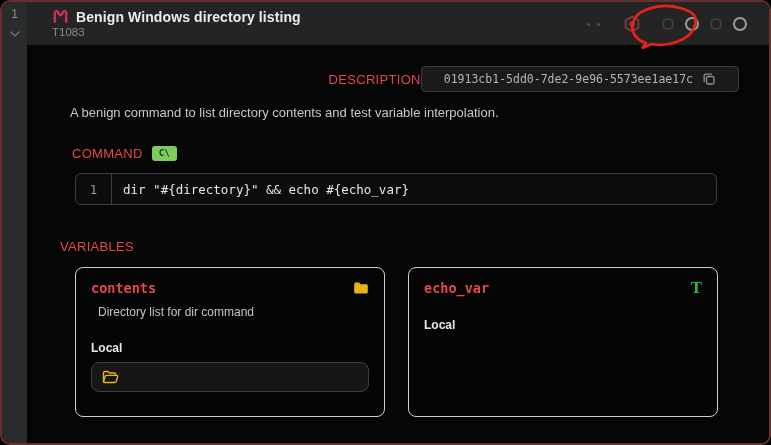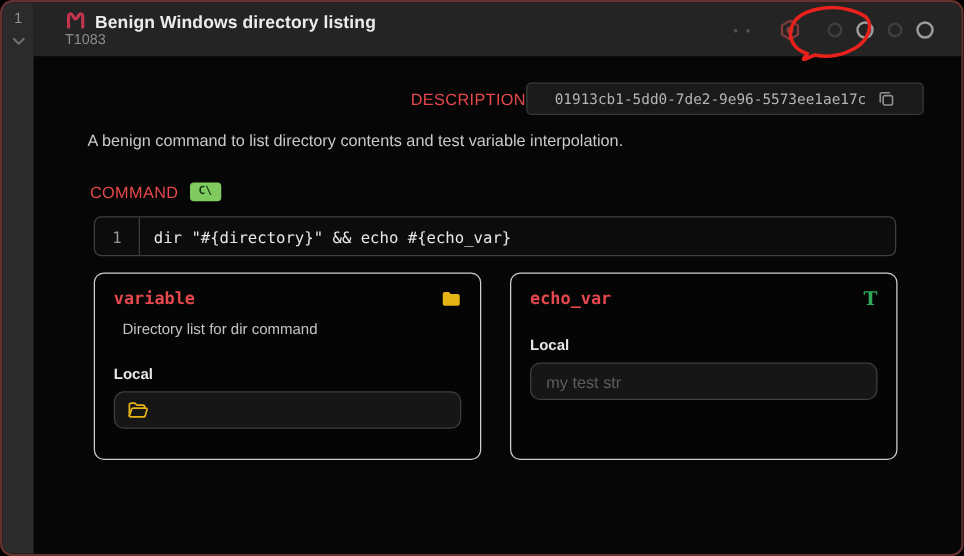--- a/index.html
+++ b/index.html
@@ -123,26 +123,27 @@
 
       <div class="cmdhead">
         <span class="seclabel">COMMAND</span>
         <span class="badge">C\</span>
       </div>
       <div class="codeblock">
         <div class="codegutter">1</div>
         <div class="codeline">dir "#{directory}" &amp;&amp; echo #{echo_var}</div>
       </div>
 
+      <div class="seclabel varslabel">VARIABLES</div>
 
       <div class="cards">
 
         <div class="card">
           <div class="cardhead">
-            <span class="cardname">variable</span>
+            <span class="cardname">contents</span>
             <span style="display:flex;">
               <svg width="16" height="14" viewBox="0 0 16 14">
                 <path d="M1.2,3.2 C1.2,2.3 1.9,1.6 2.8,1.6 H6 L7.6,3.2 H13.2 C14.1,3.2 14.8,3.9 14.8,4.8 V11 C14.8,11.9 14.1,12.6 13.2,12.6 H2.8 C1.9,12.6 1.2,11.9 1.2,11 Z" fill="#e7b416"></path>
               </svg>
             </span>
           </div>
           <div class="carddesc">Directory list for dir command</div>
           <div class="scope">Local</div>
           <div class="vinput">
             <span style="display:flex;">
@@ -153,21 +154,18 @@
             </span>
           </div>
         </div>
 
         <div class="card">
           <div class="cardhead">
             <span class="cardname">echo_var</span>
             <span class="ttype">T</span>
           </div>
           <div class="scope">Local</div>
-          <div class="vinput">
-            <input type="text" placeholder="my test str" style="">
-          </div>
         </div>
 
       </div>
     </div>
   </div>
 </div>
 
 </body></html>

